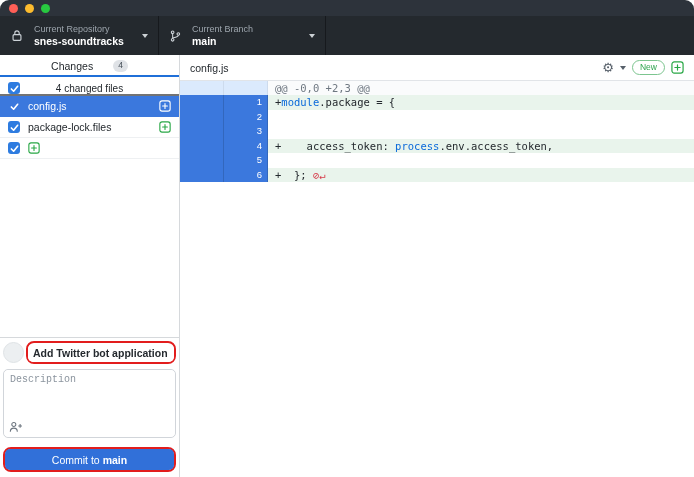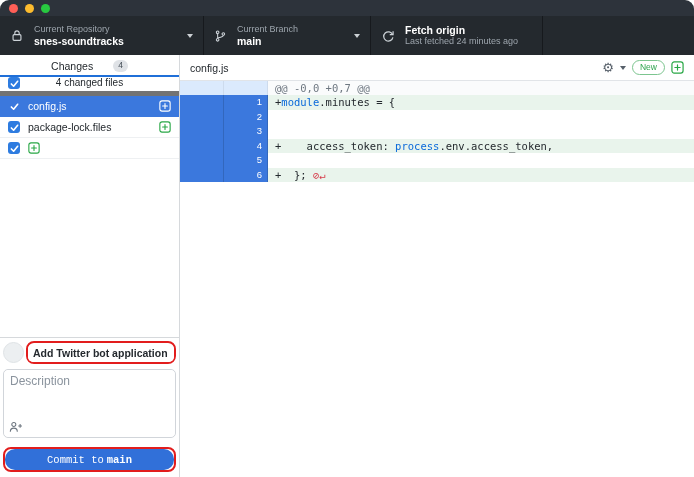--- a/index.html
+++ b/index.html
@@ -9,62 +9,62 @@
     font-family:"Liberation Sans",sans-serif;background:#ffffff;
     border-radius:9px 9px 0 0;
   }
   
   .titlebar{height:16px;background:#2d333b;display:flex;align-items:center;padding-left:9px;gap:7px;}
   .tl{width:9px;height:9px;border-radius:50%;}
   .tl.red{background:#ff5f57;}.tl.yellow{background:#fdbc2e;}.tl.green{background:#28c840;}
   
   .toolbar{height:39px;background:#24292e;display:flex;}
   .tsection{display:flex;align-items:center;padding:0 10px;border-right:1px solid #16191d;}
-  .tsection.repo{width:204px;}
+  .tsection.repo{width:159px;}
   .tsection.branch{width:167px;}
   .tsection.fetch{width:172px;}
   .tsection .ticon{margin-right:10px;display:flex;flex:none;}
   .tlabels{display:flex;flex-direction:column;justify-content:center;min-width:0;}
   .tlabel{font-size:9px;color:#9da5ad;line-height:11px;white-space:nowrap;}
   .tvalue{font-size:10.5px;color:#ffffff;font-weight:bold;line-height:12px;white-space:nowrap;}
   .caret{width:0;height:0;border-left:3.5px solid transparent;border-right:3.5px solid transparent;border-top:4.5px solid #ccd1d5;margin-left:auto;flex:none;}
   .toolbar-fill{flex:1;background:#24292e;}
   
   .main{display:flex;height:422px;}
   .sidebar{width:180px;flex:none;background:#fff;border-right:1px solid #d6d9dc;display:flex;flex-direction:column;}
   
   .tabbar{height:22px;display:flex;border-bottom:1px solid #e1e4e8;flex:none;}
   .tab{flex:1;display:flex;align-items:center;justify-content:center;gap:20px;font-size:10.5px;color:#586069;position:relative;cursor:default;}
   .tab.active{color:#24292e;}
   .tab.active::after{content:"";position:absolute;left:0;right:0;bottom:-1px;height:2.5px;background:#1f6fd8;}
   .count-badge{background:#dfe2e6;border-radius:8px;font-size:8.5px;line-height:11px;padding:0.5px 5px;color:#444d56;}
   
-  .files-header{height:19px;flex:none;display:flex;align-items:flex-start;justify-content:center;border-bottom:5px solid #737373;font-size:10px;color:#24292e;position:relative;}
+  .files-header{height:19px;flex:none;display:flex;align-items:flex-end;justify-content:center;border-bottom:2px solid #737373;font-size:10px;color:#24292e;position:relative;}
   .files-header .checkbox{position:absolute;left:8px;}
   .checkbox{width:12px;height:12px;background:#2e7ce0;border-radius:3px;display:flex;align-items:center;justify-content:center;flex:none;}
   .checkbox.ghost{background:transparent;}
   
   .file-row{height:21px;display:flex;align-items:center;padding:0 8px;border-bottom:1px solid #eef0f2;gap:8px;font-size:10.5px;color:#24292e;}
   .file-row.selected{background:#3b78dd;color:#ffffff;border-bottom-color:#3b78dd;}
   .file-name{flex:1;white-space:nowrap;overflow:hidden;}
   .status-icon{flex:none;display:flex;}
   .sidebar-spacer{flex:1;}
   
   .commit-form{flex:none;border-top:1px solid #d6d9dc;padding:3px 3px 5px;display:flex;flex-direction:column;}
   .summary-row{display:flex;align-items:center;gap:2px;}
   .avatar{width:21px;height:21px;border-radius:50%;background:#eceff1;border:1px solid #dfe3e6;flex:none;}
   .ring{border:2.5px solid #e21d1d;border-radius:8px;}
   .summary-ring{flex:1;min-width:0;}
   .summary-input{width:100%;border:none;outline:none;border-radius:5px;padding:3px 5px;font-size:10.5px;font-weight:600;color:#24292e;font-family:inherit;background:#fff;}
   .description-wrap{margin-top:5px;position:relative;border:1px solid #d1d5da;border-radius:5px;height:69px;background:#fff;}
-  .description-input{width:100%;height:100%;border:none;outline:none;resize:none;border-radius:5px;padding:4px 6px;font-size:12px;color:#24292e;font-family:Liberation Sans, sans-serif;}
+  .description-input{width:100%;height:100%;border:none;outline:none;resize:none;border-radius:5px;padding:4px 6px;font-size:10px;color:#24292e;font-family:Liberation Mono, monospace;}
   .description-input::placeholder{color:#8b949e;}
   .coauthor-icon{position:absolute;left:5px;bottom:4px;display:flex;}
   .button-ring{margin-top:9px;}
-  .commit-button{width:100%;height:21px;background:#3170d9;border:none;border-radius:10px;color:#fff;font-size:10.5px;font-family:Liberation Mono, monospace;display:flex;align-items:center;justify-content:center;gap:3px;cursor:default;}
+  .commit-button{width:100%;height:21px;background:#3170d9;border:none;border-radius:5px;color:#fff;font-size:10.5px;font-family:Liberation Sans, sans-serif;display:flex;align-items:center;justify-content:center;gap:3px;cursor:default;}
   .commit-button b{font-weight:bold;}
   
   .diff-pane{flex:1;min-width:0;display:flex;flex-direction:column;background:#fff;}
   .diff-header{height:26px;flex:none;border-bottom:1px solid #e1e4e8;display:flex;align-items:center;padding:0 10px;font-size:10.5px;color:#24292e;}
   .diff-header-right{margin-left:auto;display:flex;align-items:center;gap:6px;}
   .gear{font-family:"DejaVu Sans",sans-serif;font-size:13px;line-height:1;color:#57606a;}
   .caret.dark{border-top-color:#57606a;margin-left:0;}
   .new-badge{border:1px solid #7cc58f;color:#2da44e;font-size:8.5px;line-height:11px;border-radius:8px;padding:1px 7px;}
   .diff-body{flex:1;font-family:"DejaVu Sans Mono",monospace;font-size:10.5px;overflow:hidden;}
   .diff-row{display:flex;height:14.5px;line-height:14.5px;}
@@ -115,32 +115,20 @@
             <circle cx="11.5" cy="5.5" r="1.6"></circle>
           <path d="M4.5 5.1 V11.1 M11.5 7.1 c0 2.4 -4 2.7 -7 3.2"></path>
         </svg>
       </span>
       <span class="tlabels">
         <span class="tlabel">Current Branch</span>
         <span class="tvalue">main</span>
       </span>
       <span class="caret"></span>
     </div>
-    <div class="tsection fetch">
-      <span class="ticon">
-        <svg width="14" height="14" viewBox="0 0 16 16" fill="none" stroke="#cdd3d8" stroke-width="1.4">
-          <path d="M13.2 6.2 A5.3 5.3 0 1 0 13.6 9.6"></path>
-            <path d="M13.8 2.6 V6.4 H10"></path>
-        </svg>
-      </span>
-      <span class="tlabels">
-        <span class="tvalue">Fetch origin</span>
-        <span class="tlabel">Last fetched 24 minutes ago</span>
-      </span>
-    </div>
     <div class="toolbar-fill"></div>
   </div>
 
   <div class="main">
 
     <div class="sidebar">
       <div class="tabbar">
         <div class="tab active">
           <span>Changes</span>
           <span class="count-badge">4</span>
@@ -242,29 +230,29 @@
               </svg>
           </span>
         </span>
       </div>
       <div class="diff-body">
         <div class="diff-row hunk">
           <span class="gutter">
               <span class="gcell old"></span>
               <span class="gcell new"></span>
             </span>
-          <span class="code-content">@@ -0,0 +0,7 @@</span>
+          <span class="code-content">@@ -0,0 +2,3 @@</span>
         </div>
         <div>
             <div class="diff-row code">
               <span class="gutter">
                 <span class="gcell old"></span>
                 <span class="gcell new">1</span>
               </span>
-              <span class="code-content"><span>+</span><span class="tok-kw">module</span><span>.minutes = {</span></span>
+              <span class="code-content"><span>+</span><span class="tok-kw">module</span><span>.package = {</span></span>
             </div>
             <div class="diff-row code">
               <span class="gutter">
                 <span class="gcell old"></span>
                 <span class="gcell new">2</span>
               </span>
             </div>
             <div class="diff-row code">
               <span class="gutter">
                 <span class="gcell old"></span>

